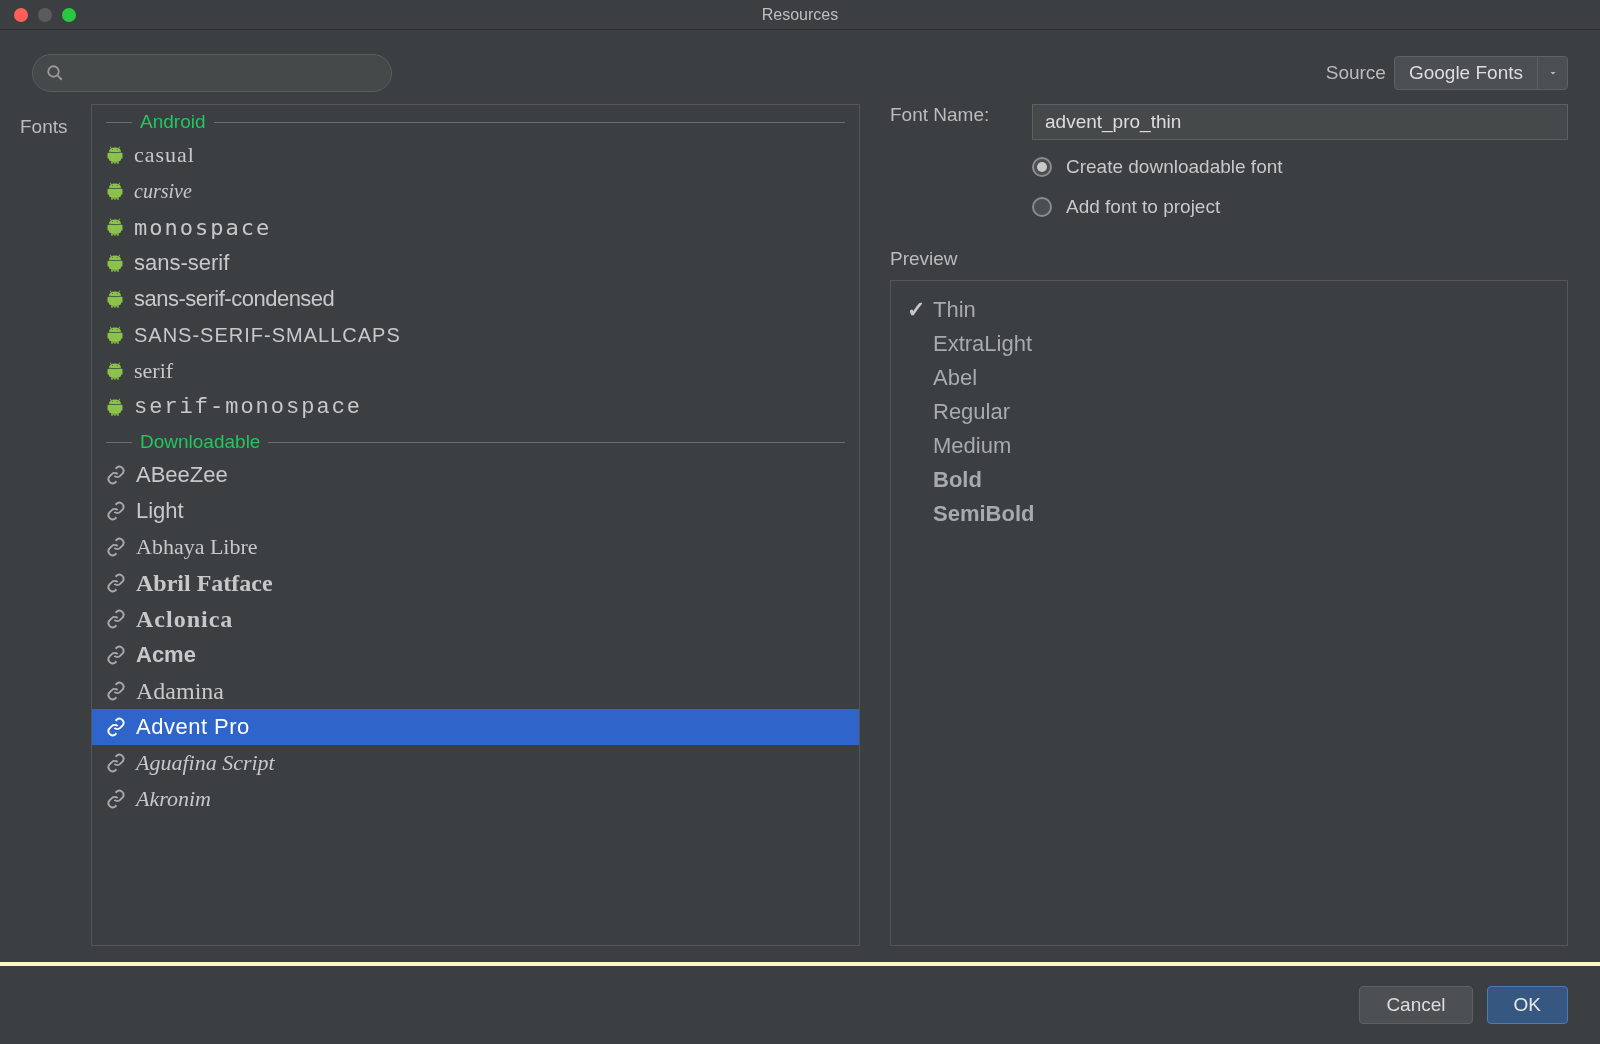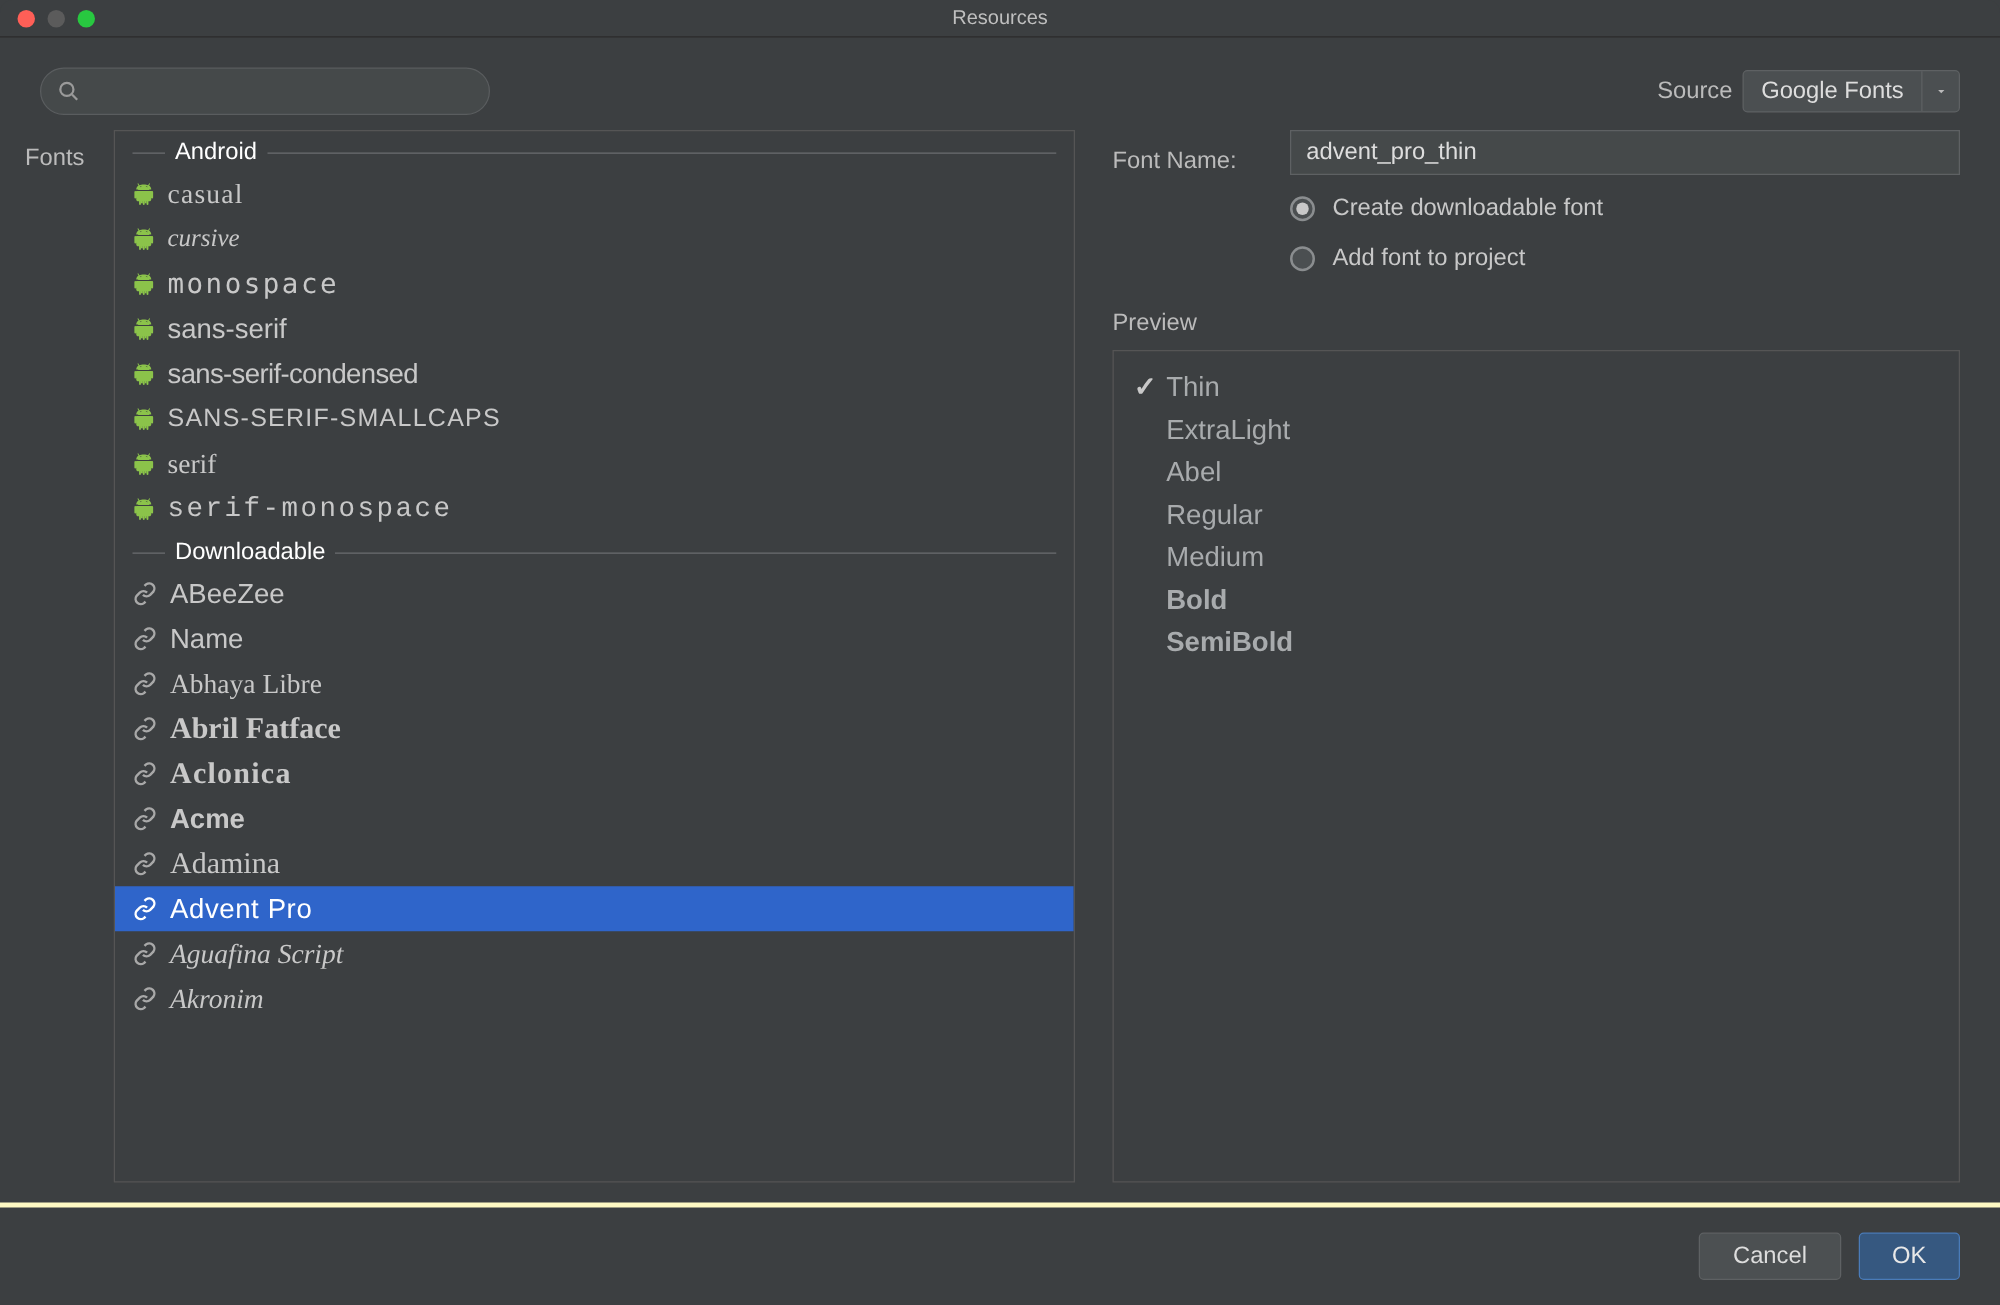--- a/index.html
+++ b/index.html
@@ -124,21 +124,21 @@
 .font-list-panel {
   flex: 1;
   border: 1px solid #555;
   background: #3c3f41;
   overflow: hidden;
 }
 .group-header {
   display: flex;
   align-items: center;
   padding: 6px 14px 4px 14px;
-  color: #ffffff;
+  color: #22c55e;
   font-size: 19px;
   gap: 8px;
 }
 .group-header .line-before {
   width: 26px;
   height: 1px;
   background: #6b6e70;
 }
 .group-header .line-after {
   flex: 1;
@@ -186,21 +186,21 @@
 .f-akronim { font-family: cursive; font-style: italic; font-size: 22px; }
 
 
 .right-col {
   flex: 1;
   display: flex;
   flex-direction: column;
 }
 .form-row {
   display: flex;
-  align-items: flex-end;
+  align-items: flex-start;
   gap: 12px;
   margin-bottom: 16px;
 }
 .form-label { color: #bbb; font-size: 19px; width: 130px; }
 .text-input {
   flex: 1;
   height: 36px;
   background: #45494a;
   border: 1px solid #5e6163;
   color: #ddd;
@@ -427,21 +427,21 @@
           </span>
           <span class="fname f-abeezee">ABeeZee</span>
         </div>
         <div class="font-item">
           <span class="link-icon">
             <svg width="20" height="20" viewBox="0 0 24 24" fill="none" stroke="currentColor" stroke-width="2.3">
               <path d="M10 13a5 5 0 0 0 7 0l3-3a5 5 0 0 0-7-7l-1.5 1.5"></path>
               <path d="M14 11a5 5 0 0 0-7 0l-3 3a5 5 0 0 0 7 7l1.5-1.5"></path>
             </svg>
           </span>
-          <span class="fname f-abel">Name</span>
+          <span class="fname f-abel">Light</span>
         </div>
         <div class="font-item">
           <span class="link-icon">
             <svg width="20" height="20" viewBox="0 0 24 24" fill="none" stroke="currentColor" stroke-width="2.3">
               <path d="M10 13a5 5 0 0 0 7 0l3-3a5 5 0 0 0-7-7l-1.5 1.5"></path>
               <path d="M14 11a5 5 0 0 0-7 0l-3 3a5 5 0 0 0 7 7l1.5-1.5"></path>
             </svg>
           </span>
           <span class="fname f-abhaya">Abhaya Libre</span>
         </div>

